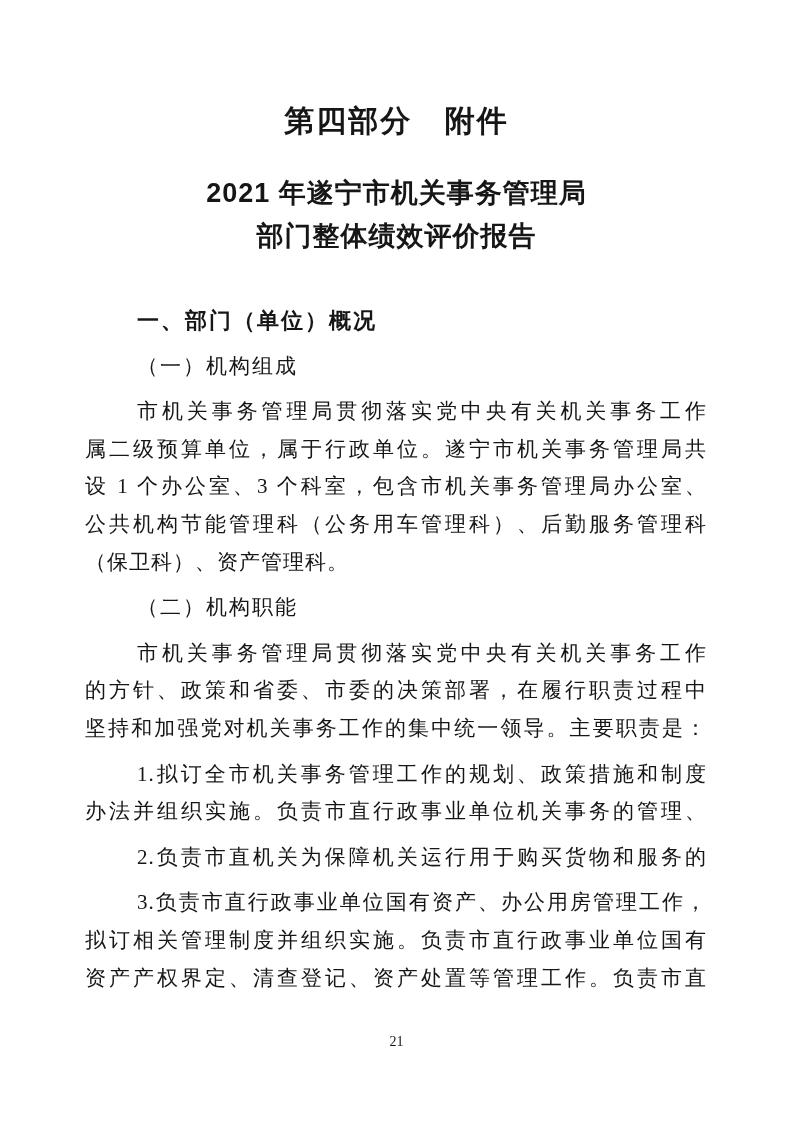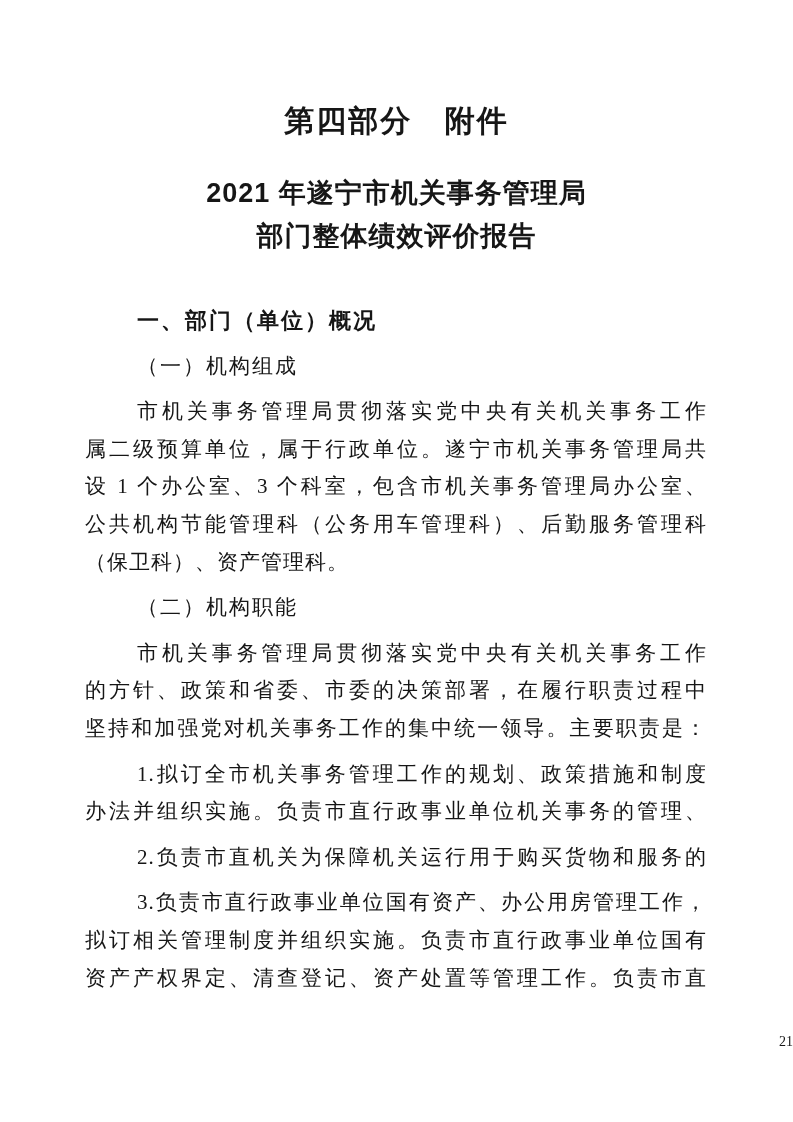--- a/index.html
+++ b/index.html
@@ -73,21 +73,21 @@
   }
   .line.h2 {
     font-size: 21px;
     letter-spacing: 2px;
   }
   .page-number {
     position: absolute;
     top: 1033px;
     left: 0;
     right: 0;
-    text-align: right;
+    text-align: center;
     font-family: "Liberation Serif", serif;
     font-size: 14px;
     line-height: 18px;
   }
 </style>
 </head>
 <body>
 
 <div class="page">
 

